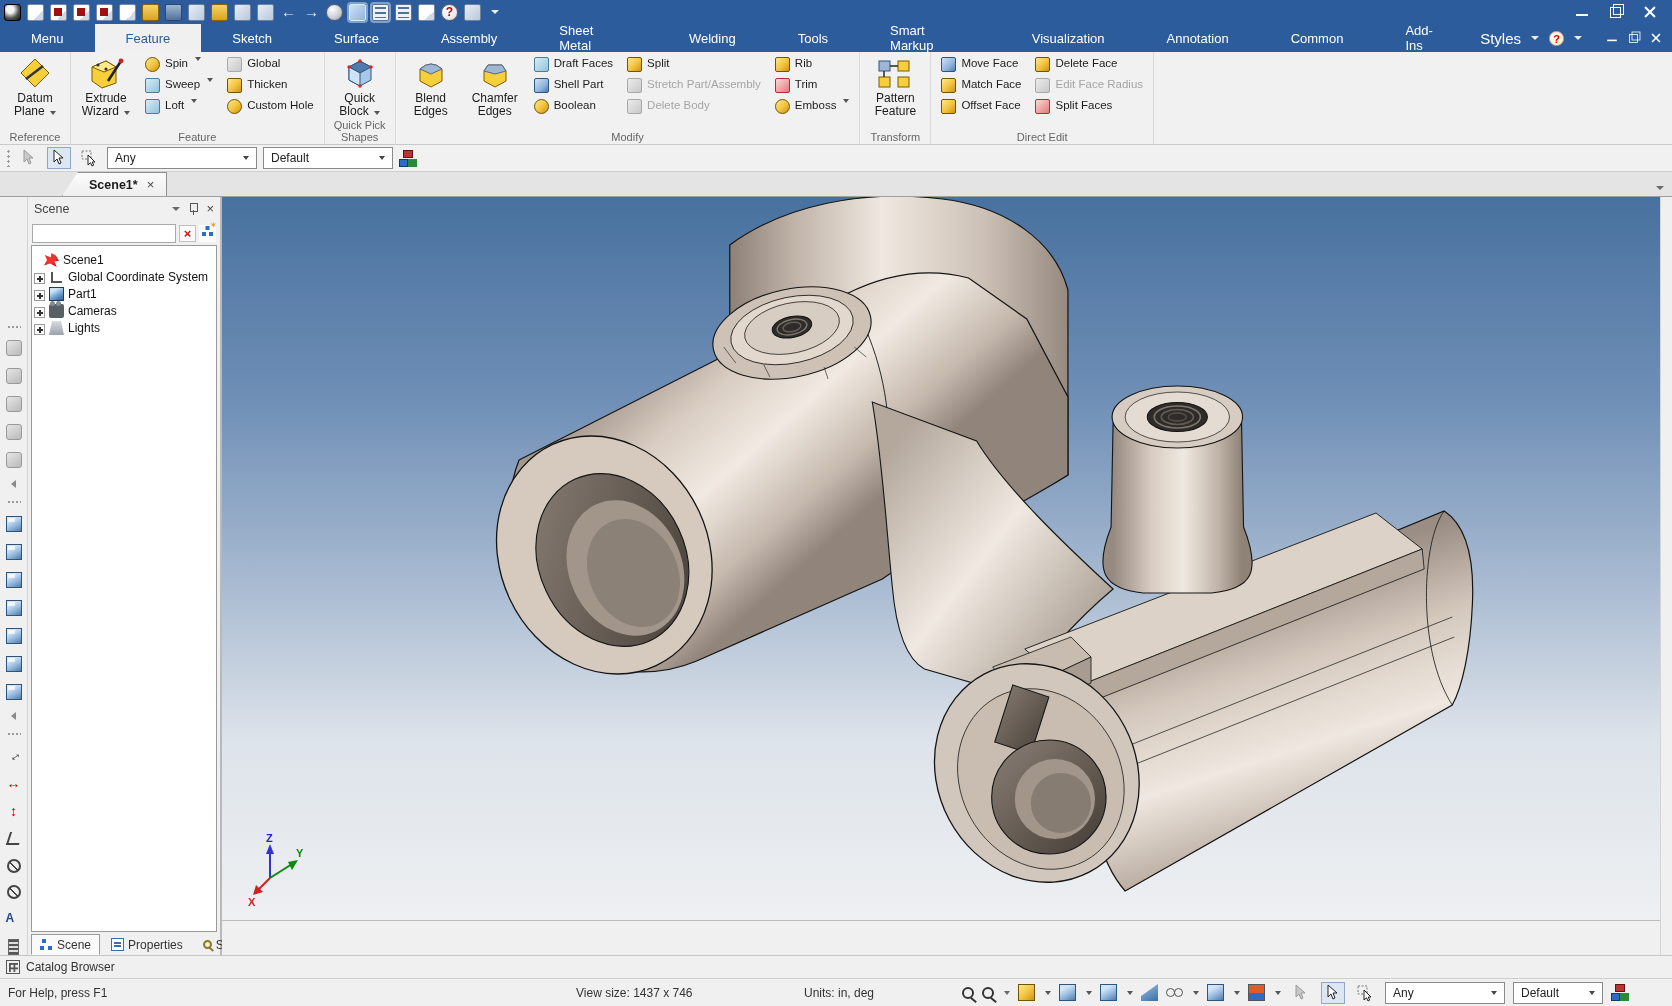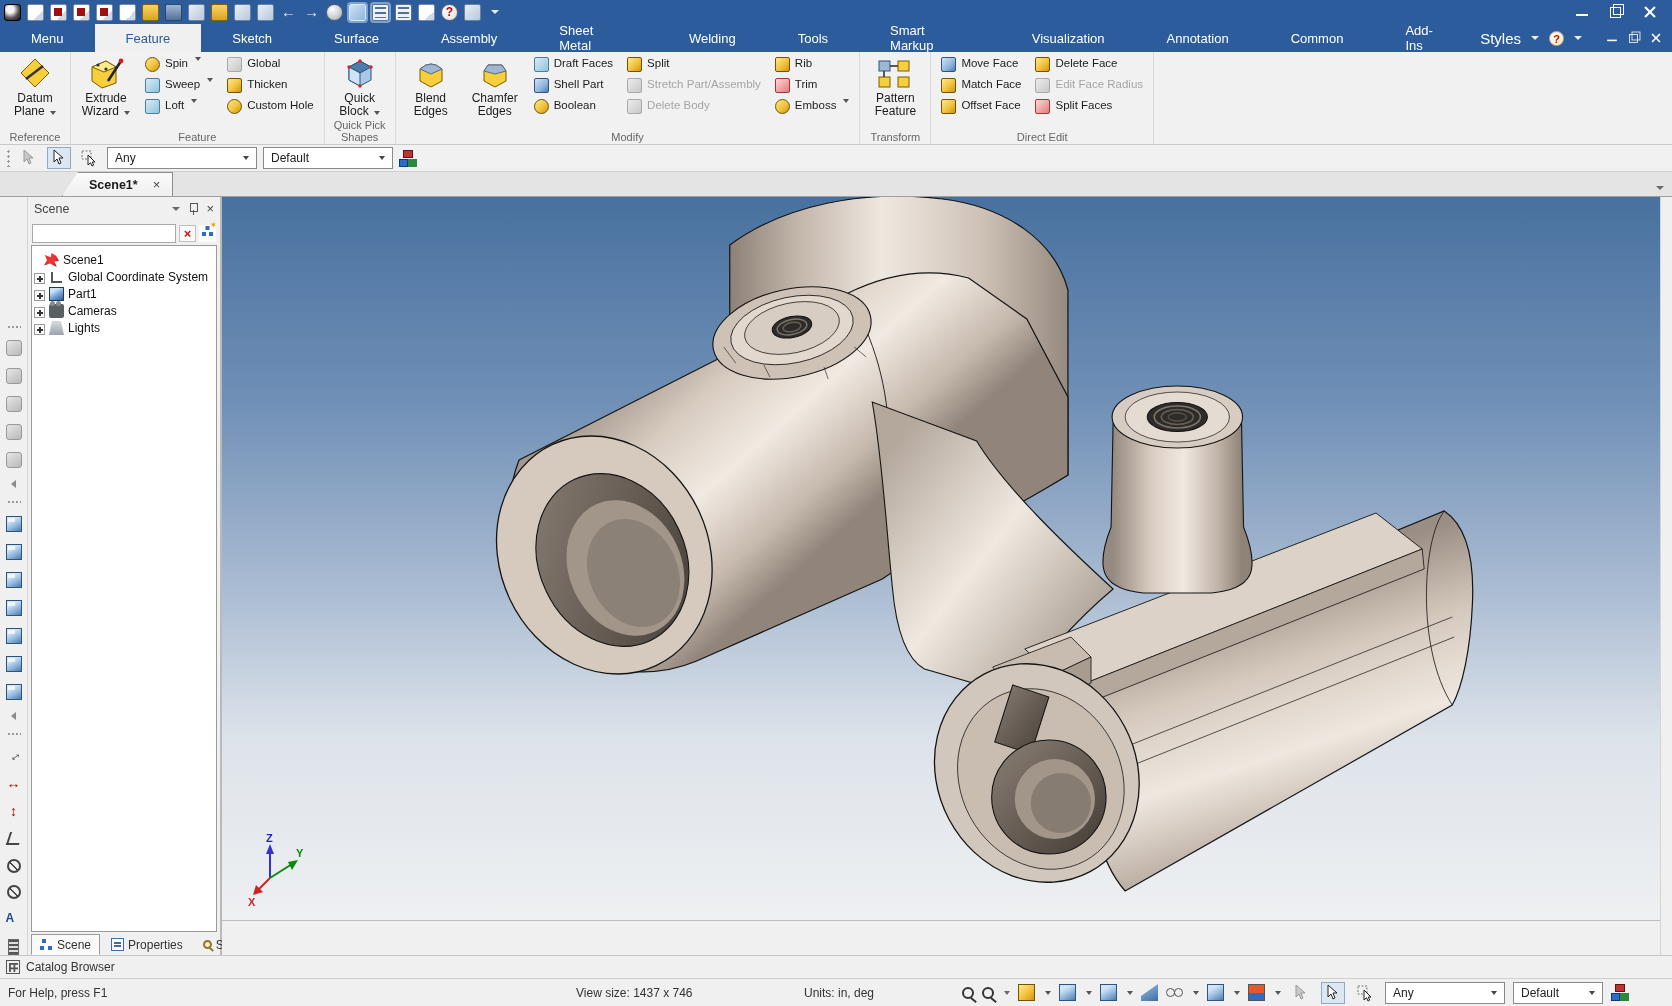--- a/index.html
+++ b/index.html
@@ -70,21 +70,21 @@
   .curbtn.pressed { border:1px solid #8fa8c8; background:#dde7f3; }
   .dd { height:22px; background:#fff; border:1px solid #8a8a8a; display:flex; align-items:center; padding:0 7px; color:#222; }
   .dd .caret-s { margin-left:auto; border-top-color:#444; }
   .dd.w150 { width:150px; } .dd.w130 { width:130px; } .dd.w120 { width:120px; } .dd.w90 { width:90px; }
   .treeicon { width:17px; height:17px; position:relative; }
   .treeicon::before { content:""; position:absolute; left:4px; top:0; width:8px; height:6px; background:#b33; border:1px solid #611; }
   .treeicon::after { content:""; position:absolute; left:0; bottom:0; width:7px; height:6px; background:#2a6cc8; border:1px solid #123a70; box-shadow:9px 0 0 #2b8a3a; }
 
   
   .doctabs { height:25px; background:#e4e4e4; border-bottom:1px solid #9f9f9f; display:flex; align-items:flex-end; position:relative; }
-  .doctab { margin-left:62px; height:24px; background:linear-gradient(#fbfbfb,#efefef); border:1px solid #8f8f8f; border-bottom:none; clip-path:polygon(16px 0,100% 0,100% 100%,0 100%); display:flex; align-items:center; gap:15px; padding:0 12px 0 26px; font-weight:bold; font-size:12.5px; color:#1a1a1a; }
+  .doctab { margin-left:62px; height:24px; background:linear-gradient(#fbfbfb,#efefef); border:1px solid #8f8f8f; border-bottom:none; clip-path:polygon(16px 0,100% 0,100% 100%,0 100%); display:flex; align-items:center; gap:9px; padding:0 12px 0 26px; font-weight:bold; font-size:12.5px; color:#1a1a1a; }
   .tab-close { color:#444; font-size:13px; line-height:10px; font-weight:normal; }
   .doctabs-caret { position:absolute; right:8px; bottom:6px; }
   .caret-gray { border-top-color:#6a6a6a; }
 
   
   .mainrow { display:flex; height:758px; }
   .leftstrip { width:28px; background:#f0f0f0; border-right:1px solid #d4d4d4; padding-top:128px; display:flex; flex-direction:column; align-items:center; gap:12px; }
   .ls-dots { width:14px; height:4px; background:radial-gradient(circle,#9a9a9a 1px,transparent 1.4px) 0 0/4px 4px; }
   .ls-tri { width:0; height:0; border-top:4px solid transparent; border-bottom:4px solid transparent; border-right:5px solid #8a8a8a; }
   .ls { width:16px; height:16px; flex:none; position:relative; }

